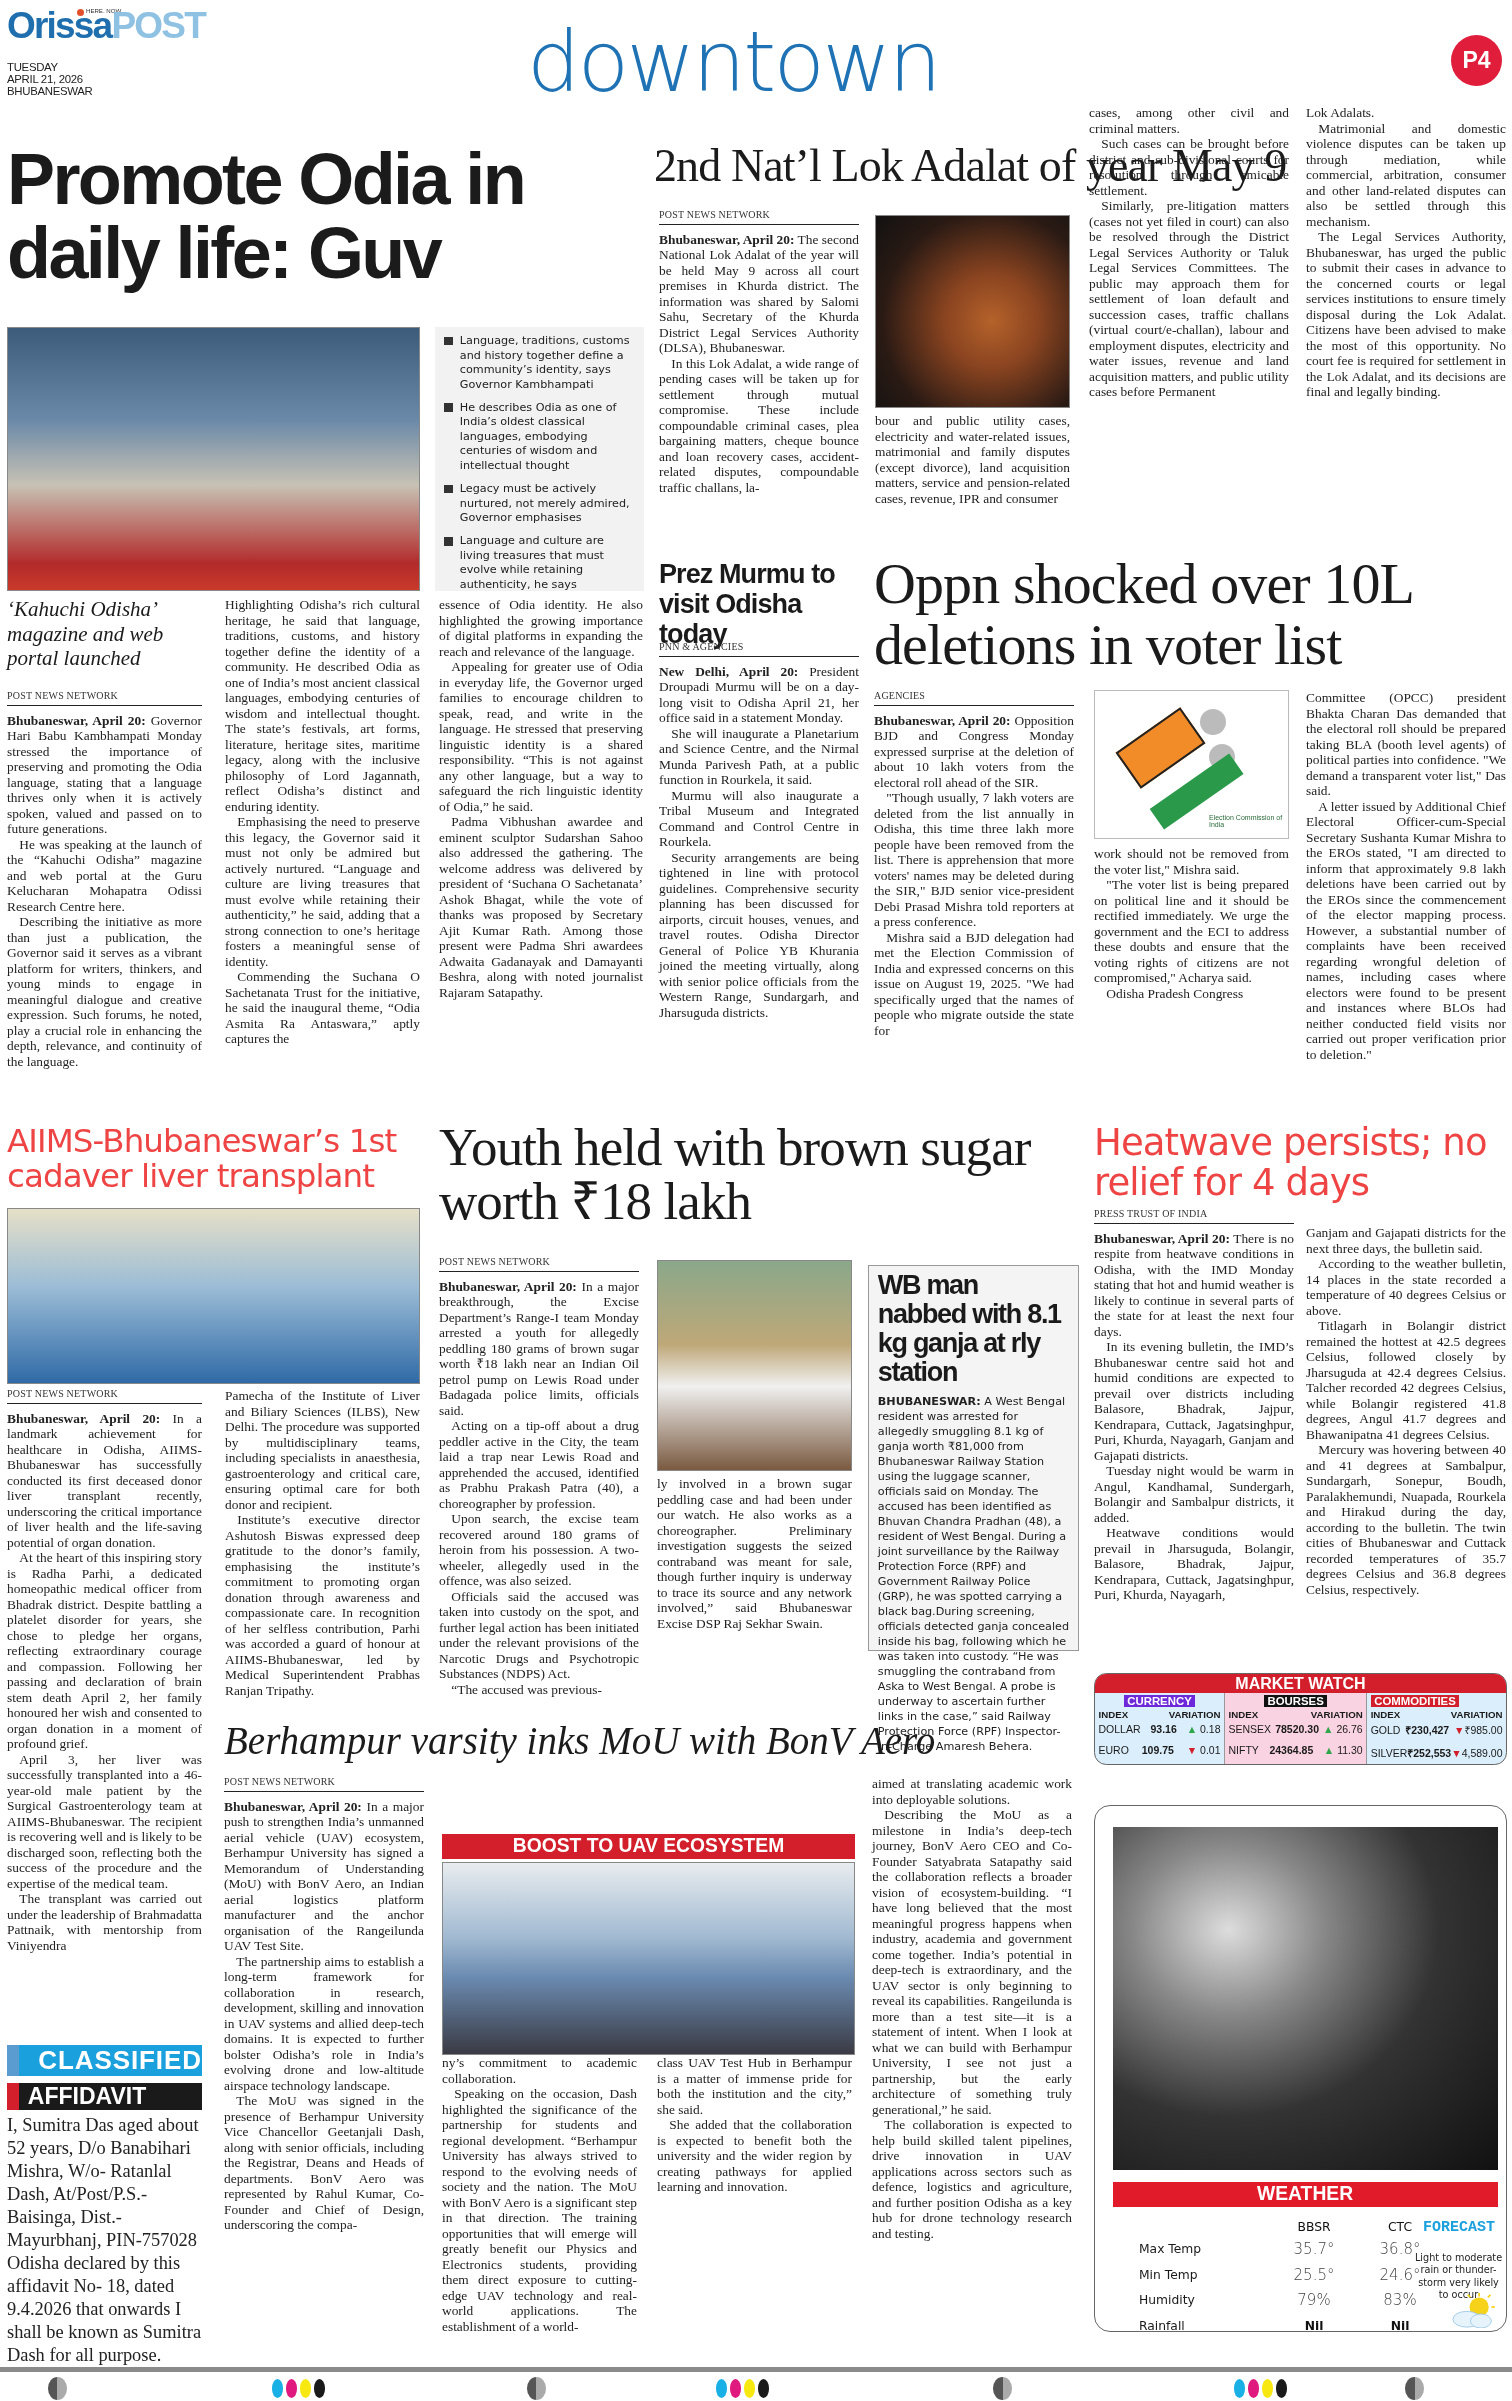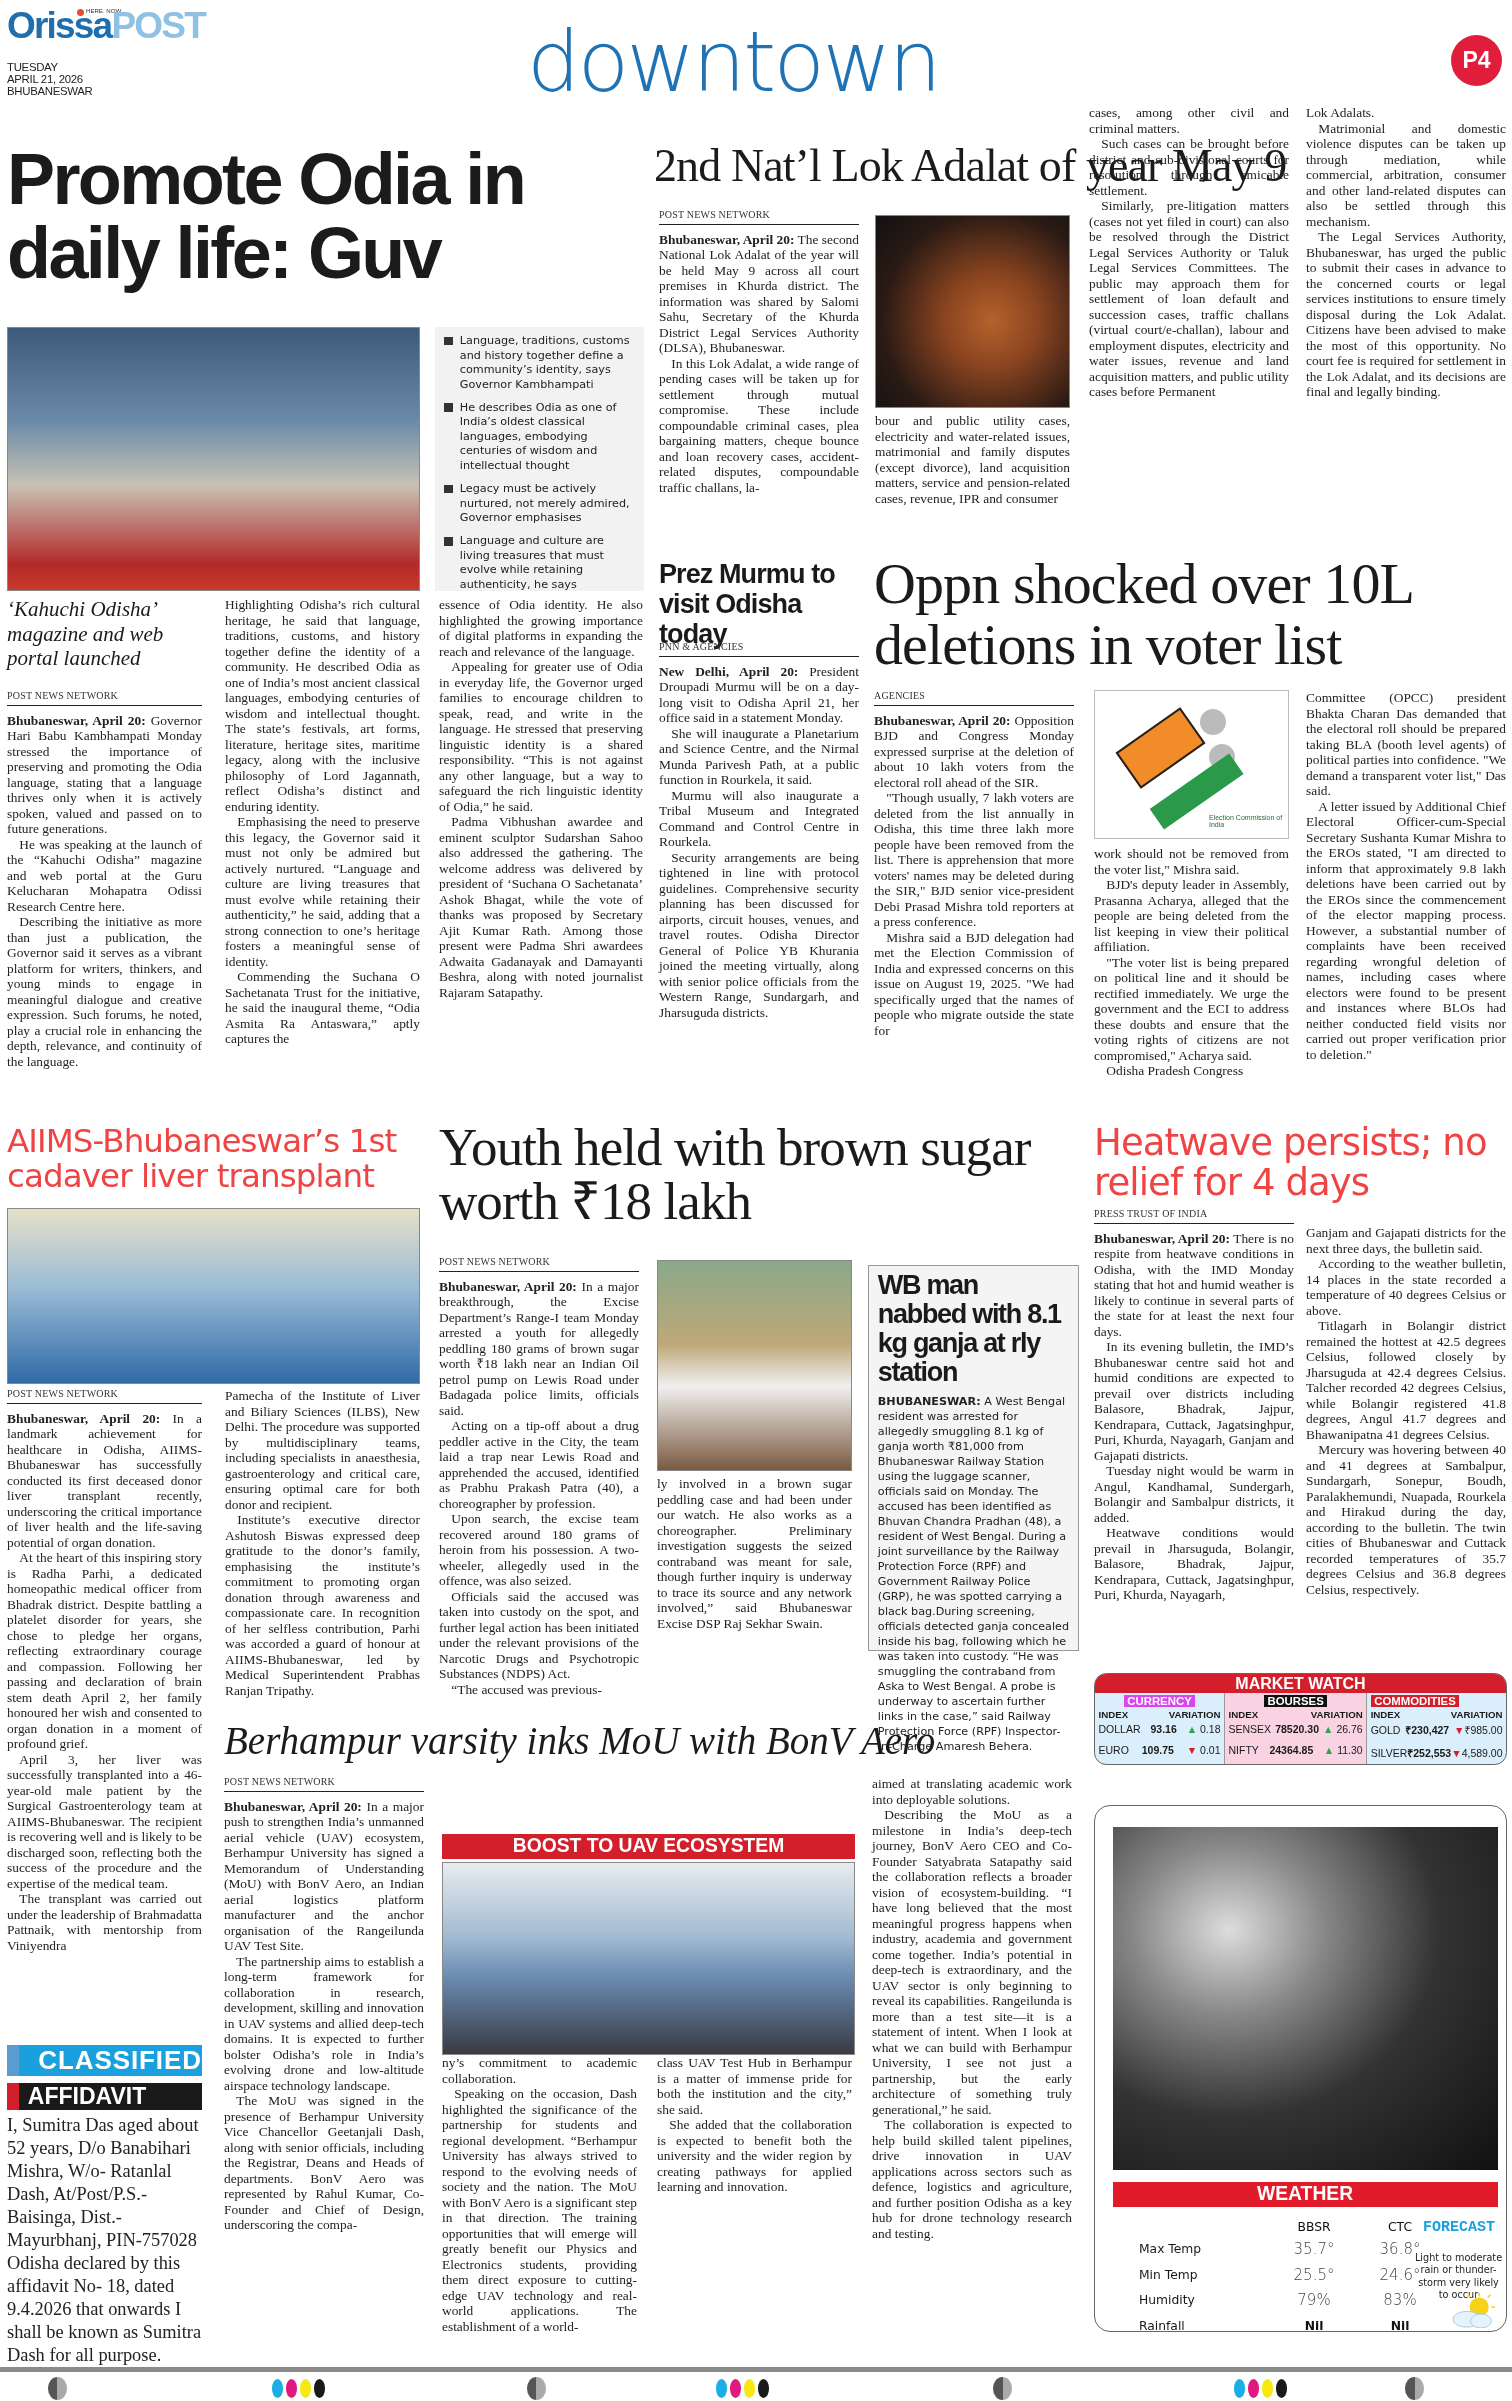--- a/index.html
+++ b/index.html
@@ -141,21 +141,20 @@
 </div>
 <div class="abs" style="left:1094px;top:690px;width:195px;height:149px;border:0.9px solid #bbb;background:#fff;">
   <div style="position:absolute;left:26px;top:35px;width:79px;height:44px;background:#f28c28;transform:rotate(-35deg);border:2.6px solid #222;"></div>
   <div style="position:absolute;left:105px;top:17.6px;width:26px;height:26px;border-radius:50%;background:#bbb;"></div>
   <div style="position:absolute;left:114px;top:53px;width:26px;height:26px;border-radius:50%;background:#bbb;"></div>
   <div style="position:absolute;left:53px;top:88px;width:97px;height:24.6px;background:#2a9a4a;transform:rotate(-35deg);"></div>
   <div style="position:absolute;left:114px;top:123px;font-size:7px;color:#2a6a3a;font-family:'Liberation Sans',sans-serif;">Election Commission of India</div>
 </div>
 <div class="abs body-text" style="left:1094px;top:846px;width:195px;">
     <p class="first">work should not be removed from the voter list," Mishra said.</p>
-    <p>BJD's deputy leader in Assembly, Prasanna Acharya, alleged that the people are being deleted from the list keeping in view their political affiliation.</p>
     <p>"The voter list is being prepared on political line and it should be rectified immediately. We urge the government and the ECI to address these doubts and ensure that the voting rights of citizens are not compromised," Acharya said.</p>
     <p>Odisha Pradesh Congress</p>
   </div>
 <div class="abs body-text" style="left:1306px;top:690px;width:200px;">
     <p class="first">Committee (OPCC) president Bhakta Charan Das demanded that the electoral roll should be prepared taking BLA (booth level agents) of political parties into confidence. "We demand a transparent voter list," Das said.</p>
     <p>A letter issued by Additional Chief Electoral Officer-cum-Special Secretary Sushanta Kumar Mishra to the EROs stated, "I am directed to inform that approximately 9.8 lakh deletions have been carried out by the EROs since the commencement of the elector mapping process. However, a substantial number of complaints have been received regarding wrongful deletion of names, including cases where electors were found to be present and instances where BLOs had neither conducted field visits nor carried out proper verification prior to deletion."</p>
   </div>
 
 <div class="abs sans-head" style="left:7px;top:1124px;width:422px;font-size:32.5px;line-height:35px;">AIIMS-Bhubaneswar’s 1st cadaver liver transplant</div>
 <div class="abs photo" style="left:7px;top:1208px;width:413px;height:176px;background:linear-gradient(180deg,#e6e0c8 0%,#9bbcd6 45%,#2f6aa6 100%);"></div>
@@ -190,21 +189,21 @@
     <p class="first">Ganjam and Gajapati districts for the next three days, the bulletin said.</p>
     <p>According to the weather bulletin, 14 places in the state recorded a temperature of 40 degrees Celsius or above.</p>
     <p>Titlagarh in Bolangir district remained the hottest at 42.5 degrees Celsius, followed closely by Jharsuguda at 42.4 degrees Celsius. Talcher recorded 42 degrees Celsius, while Bolangir registered 41.8 degrees, Angul 41.7 degrees and Bhawanipatna 41 degrees Celsius.</p>
     <p>Mercury was hovering between 40 and 41 degrees at Sambalpur, Sundargarh, Sonepur, Boudh, Paralakhemundi, Nuapada, Rourkela and Hirakud during the day, according to the bulletin. The twin cities of Bhubaneswar and Cuttack recorded temperatures of 35.7 degrees Celsius and 36.8 degrees Celsius, respectively.</p>
   </div>
 
 <div class="abs mw">
   <div class="mw-head">MARKET WATCH</div>
   <div class="mw-cols">
     <div class="mw-col">
-      <div style="text-align:center"><span class="mw-tag" style="background:#d946ef">CURRENCY</span></div>
+      <div style="text-align:center"><span class="mw-tag" style="background:#6d28d9">CURRENCY</span></div>
       <div class="mw-hdr">
           <span>INDEX</span>
           <span>VARIATION</span>
         </div>
       <div class="mw-row">
           <span>DOLLAR</span>
           <b>93.16</b>
           <span><span class="up">▲</span> <span>0.18</span></span>
         </div>
       <div class="mw-row">

